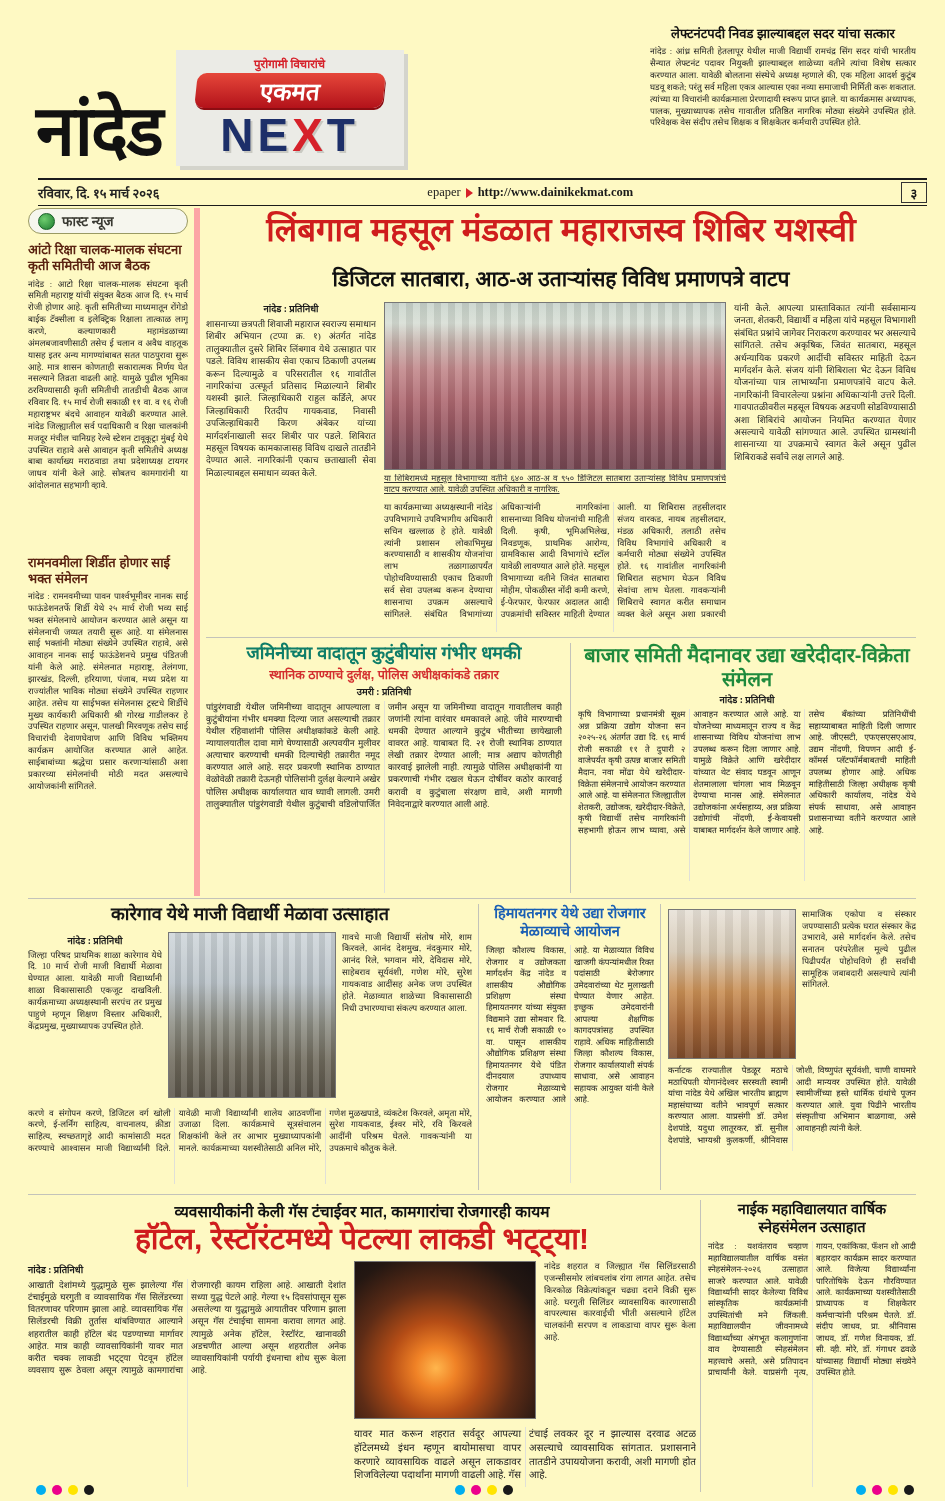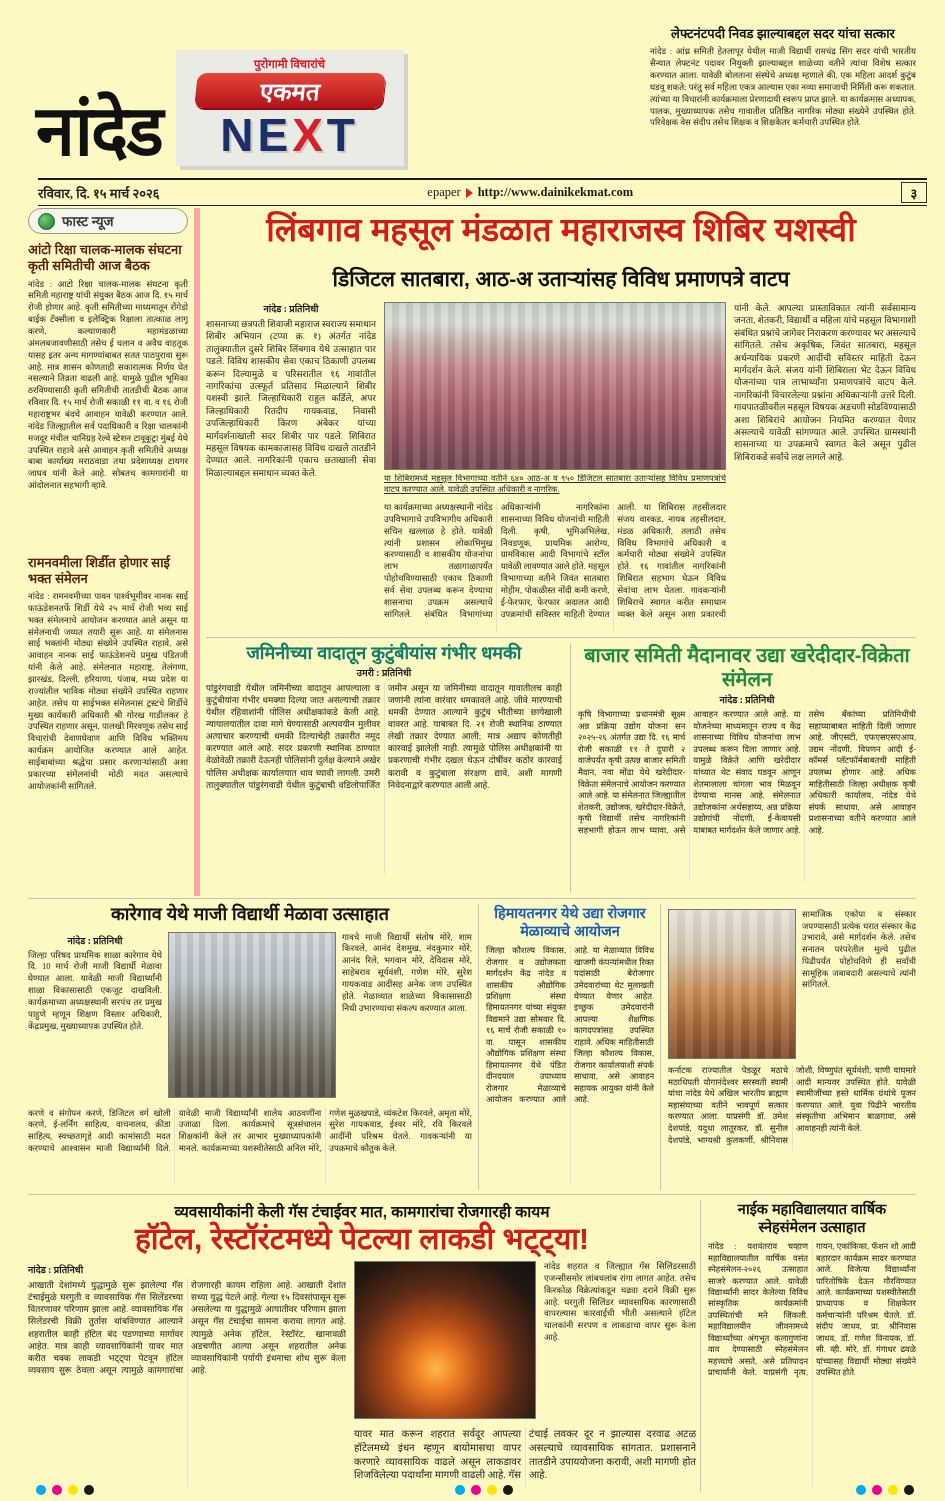--- a/index.html
+++ b/index.html
@@ -116,20 +116,21 @@
   <div class="abs caption" style="left:384px;top:472px;width:342px;height:26px;overflow:hidden;">या शिबिरामध्ये महसूल विभागाच्या वतीने ६४० आठ-अ व ९५० डिजिटल सातबारा उताऱ्यांसह विविध प्रमाणपत्रांचे वाटप करण्यात आले. यावेळी उपस्थित अधिकारी व नागरिक.</div>
 
   <div class="abs body-text" style="left:734px;top:302px;width:182px;height:330px;font-size:9px;">यांनी केले. आपल्या प्रास्ताविकात त्यांनी सर्वसामान्य जनता, शेतकरी, विद्यार्थी व महिला यांचे महसूल विभागाशी संबंधित प्रश्नांचे जागेवर निराकरण करण्यावर भर असल्याचे सांगितले. तसेच अकृषिक, जिवंत सातबारा, महसूल अर्धन्यायिक प्रकरणे आदींची सविस्तर माहिती देऊन मार्गदर्शन केले. संजय यांनी शिबिराला भेट देऊन विविध योजनांच्या पात्र लाभार्थ्यांना प्रमाणपत्रांचे वाटप केले. नागरिकांनी विचारलेल्या प्रश्नांना अधिकाऱ्यांनी उत्तरे दिली. गावपातळीवरील महसूल विषयक अडचणी सोडविण्यासाठी अशा शिबिरांचे आयोजन नियमित करण्यात येणार असल्याचे यावेळी सांगण्यात आले. उपस्थित ग्रामस्थांनी शासनाच्या या उपक्रमाचे स्वागत केले असून पुढील शिबिराकडे सर्वांचे लक्ष लागले आहे.</div>
 
   <div class="abs body-text cols-3" style="left:384px;top:502px;width:342px;height:130px;font-size:8.6px;">या कार्यक्रमाच्या अध्यक्षस्थानी नांदेड उपविभागाचे उपविभागीय अधिकारी सचिन खल्लाळ हे होते. यावेळी त्यांनी प्रशासन लोकाभिमुख करण्यासाठी व शासकीय योजनांचा लाभ तळागाळापर्यंत पोहोचविण्यासाठी एकाच ठिकाणी सर्व सेवा उपलब्ध करून देण्याचा शासनाचा उपक्रम असल्याचे सांगितले. संबंधित विभागांच्या अधिकाऱ्यांनी नागरिकांना शासनाच्या विविध योजनांची माहिती दिली. कृषी, भूमिअभिलेख, निवडणूक, प्राथमिक आरोग्य, ग्रामविकास आदी विभागांचे स्टॉल यावेळी लावण्यात आले होते. महसूल विभागाच्या वतीने जिवंत सातबारा मोहीम, पोकळीस्त नोंदी कमी करणे, ई-फेरफार, फेरफार अदालत आदी उपक्रमांची सविस्तर माहिती देण्यात आली. या शिबिरास तहसीलदार संजय वारकड, नायब तहसीलदार, मंडळ अधिकारी, तलाठी तसेच विविध विभागांचे अधिकारी व कर्मचारी मोठ्या संख्येने उपस्थित होते. १६ गावांतील नागरिकांनी शिबिरात सहभाग घेऊन विविध सेवांचा लाभ घेतला. गावकऱ्यांनी शिबिराचे स्वागत करीत समाधान व्यक्त केले असून अशा प्रकारची शिबिरे नियमित व्हावीत, अशी अपेक्षा व्यक्त केली.</div>
 
   <div class="abs divider" style="left:206px;top:637px;width:710px;height:1px;"></div>
 
   <div class="abs" style="left:206px;top:643px;width:356px;">
     <div class="h-teal">जमिनीच्या वादातून कुटुंबीयांस गंभीर धमकी</div>
+    <div class="sub-red">स्थानिक ठाण्याचे दुर्लक्ष, पोलिस अधीक्षकांकडे तक्रार</div>
     <div class="byline">उमरी : प्रतिनिधी</div>
     <div class="body-text cols-2" style="height:192px;">पांडुरंगवाडी येथील जमिनीच्या वादातून आपल्याला व कुटुंबीयांना गंभीर धमक्या दिल्या जात असल्याची तक्रार येथील रहिवाशांनी पोलिस अधीक्षकांकडे केली आहे. न्यायालयातील दावा मागे घेण्यासाठी अल्पवयीन मुलीवर अत्याचार करण्याची धमकी दिल्याचेही तक्रारीत नमूद करण्यात आले आहे. सदर प्रकरणी स्थानिक ठाण्यात वेळोवेळी तक्रारी देऊनही पोलिसांनी दुर्लक्ष केल्याने अखेर पोलिस अधीक्षक कार्यालयात धाव घ्यावी लागली. उमरी तालुक्यातील पांडुरंगवाडी येथील कुटुंबाची वडिलोपार्जित जमीन असून या जमिनीच्या वादातून गावातीलच काही जणांनी त्यांना वारंवार धमकावले आहे. जीवे मारण्याची धमकी देण्यात आल्याने कुटुंब भीतीच्या छायेखाली वावरत आहे. याबाबत दि. २१ रोजी स्थानिक ठाण्यात लेखी तक्रार देण्यात आली; मात्र अद्याप कोणतीही कारवाई झालेली नाही. त्यामुळे पोलिस अधीक्षकांनी या प्रकरणाची गंभीर दखल घेऊन दोषींवर कठोर कारवाई करावी व कुटुंबाला संरक्षण द्यावे, अशी मागणी निवेदनाद्वारे करण्यात आली आहे.</div>
   </div>
 
   <div class="abs divider" style="left:570px;top:643px;width:1px;height:250px;"></div>
 
   <div class="abs" style="left:578px;top:643px;width:338px;">
     <div class="h-green">बाजार समिती मैदानावर उद्या खरेदीदार-विक्रेता संमेलन</div>
     <div class="byline">नांदेड : प्रतिनिधी</div>
     <div class="body-text cols-3" style="height:172px;font-size:8.4px;">कृषि विभागाच्या प्रधानमंत्री सूक्ष्म अन्न प्रक्रिया उद्योग योजना सन २०२५-२६ अंतर्गत उद्या दि. १६ मार्च रोजी सकाळी ११ ते दुपारी २ वाजेपर्यंत कृषी उत्पन्न बाजार समिती मैदान, नवा मोंढा येथे खरेदीदार-विक्रेता संमेलनाचे आयोजन करण्यात आले आहे. या संमेलनात जिल्ह्यातील शेतकरी, उद्योजक, खरेदीदार-विक्रेते, कृषी विद्यार्थी तसेच नागरिकांनी सहभागी होऊन लाभ घ्यावा, असे आवाहन करण्यात आले आहे. या योजनेच्या माध्यमातून राज्य व केंद्र शासनाच्या विविध योजनांचा लाभ उपलब्ध करून दिला जाणार आहे. यामुळे विक्रेते आणि खरेदीदार यांच्यात थेट संवाद घडवून आणून शेतमालाला चांगला भाव मिळवून देण्याचा मानस आहे. संमेलनात उद्योजकांना अर्थसहाय्य, अन्न प्रक्रिया उद्योगांची नोंदणी, ई-केवायसी याबाबत मार्गदर्शन केले जाणार आहे. तसेच बँकांच्या प्रतिनिधींची सहाय्याबाबत माहिती दिली जाणार आहे. जीएसटी, एफएसएसएआय, उद्यम नोंदणी, विपणन आदी ई-कॉमर्स प्लॅटफॉर्मबाबतची माहिती उपलब्ध होणार आहे. अधिक माहितीसाठी जिल्हा अधीक्षक कृषी अधिकारी कार्यालय, नांदेड येथे संपर्क साधावा, असे आवाहन प्रशासनाच्या वतीने करण्यात आले आहे.</div>

